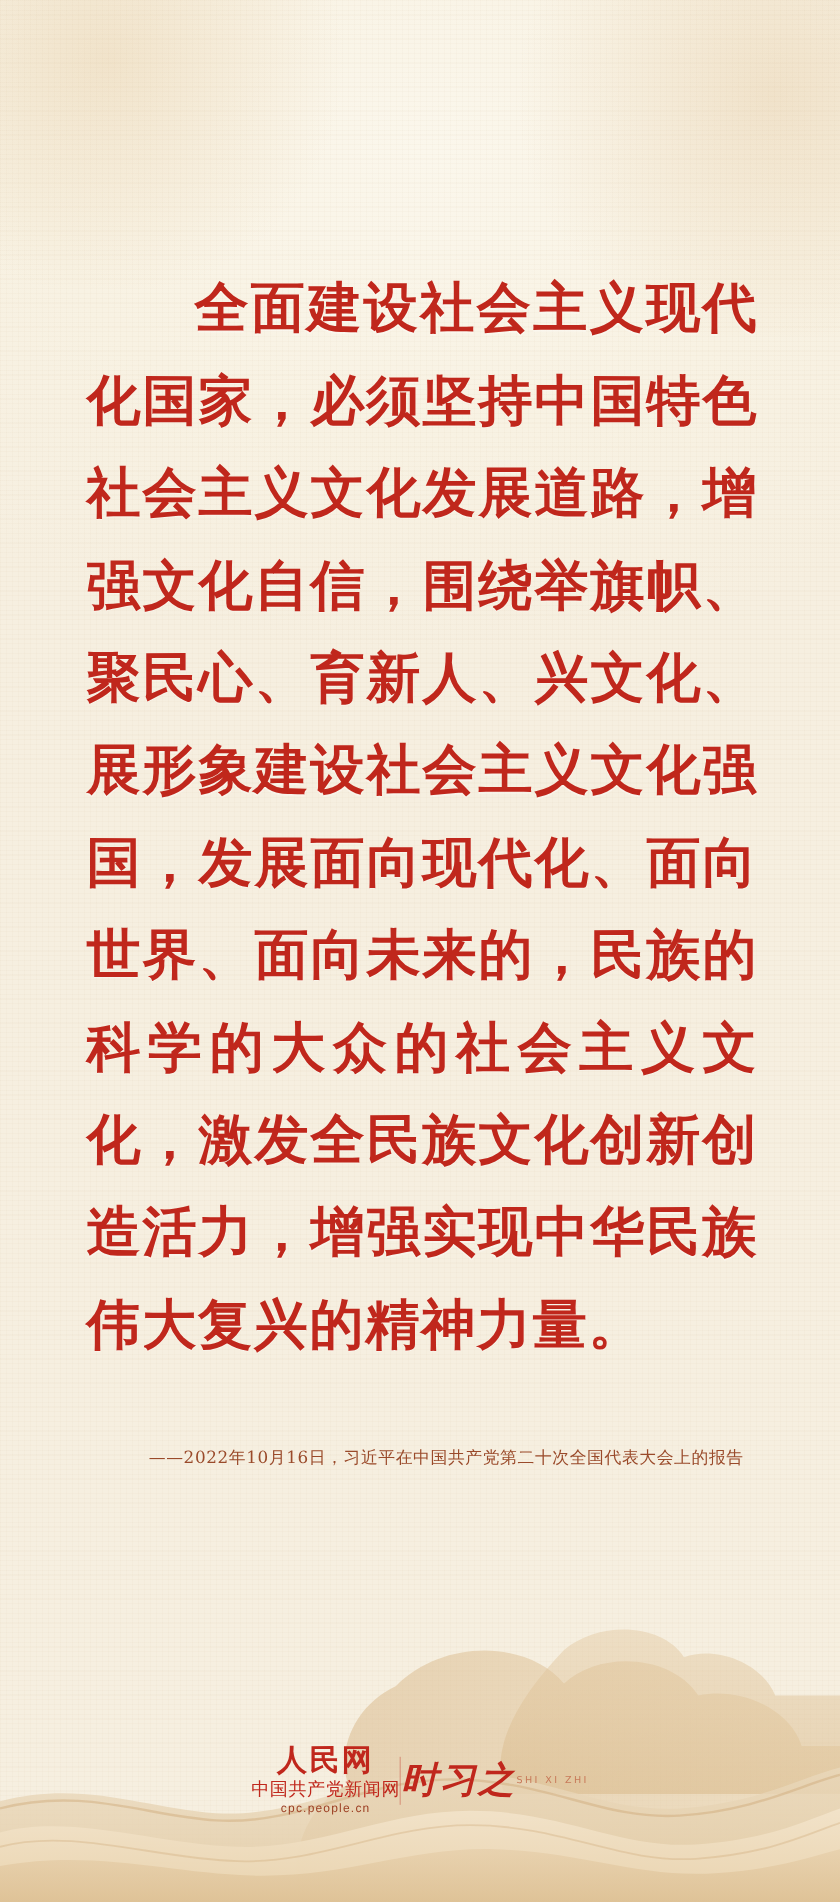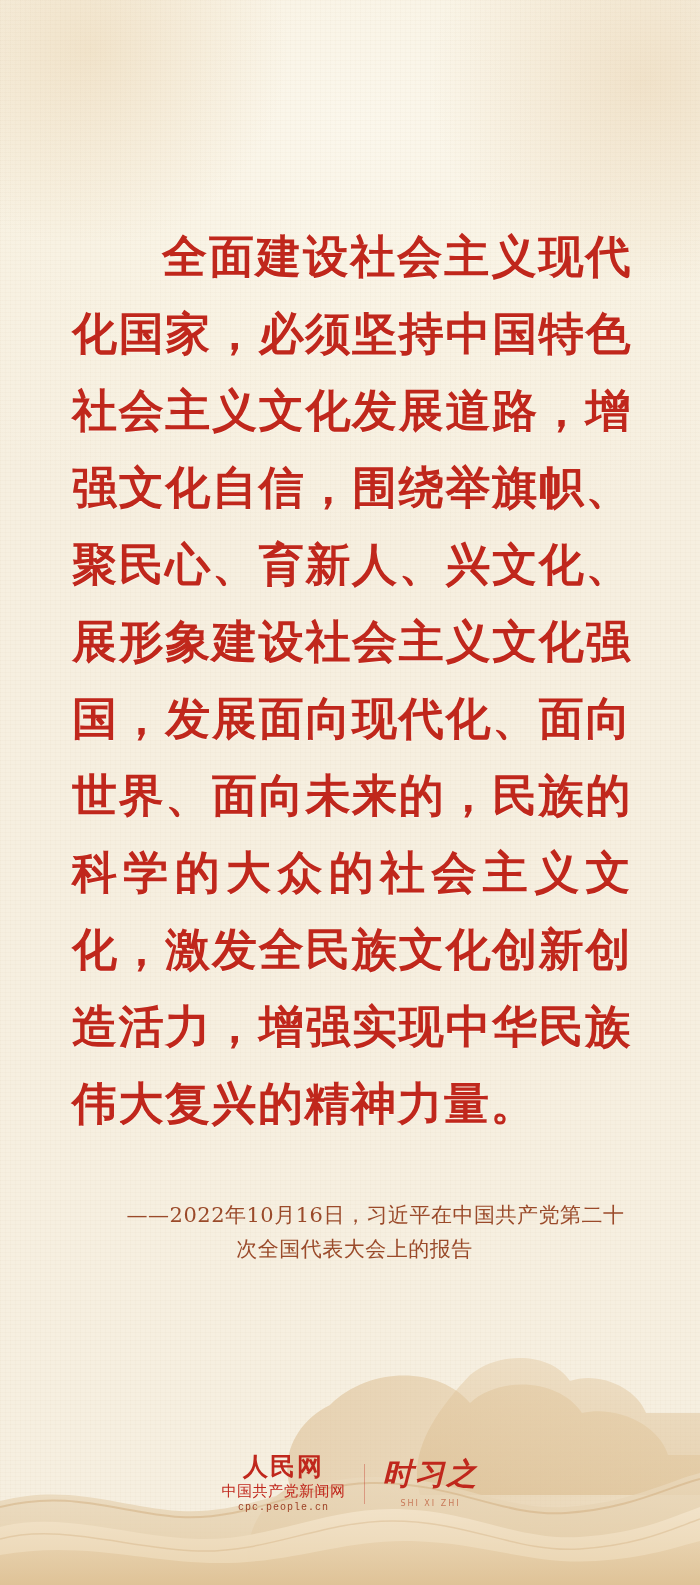--- a/index.html
+++ b/index.html
@@ -83,37 +83,35 @@
     text-shadow: 0 1px 0 rgba(255,255,255,0.35);
   }
 
   .attribution {
     position: absolute;
     left: 82px;
     top: 1198px;
     width: 545px;
     color: #9a4a2a;
     font-family: "DejaVu Serif", "Liberation Serif", serif;
-    font-size: 21px;
+    font-size: 14px;
     line-height: 34px;
     letter-spacing: 0.5px;
     text-indent: 42px;
-    text-align: center;
   }
 
   
   .footer {
     position: absolute;
     left: 0;
     bottom: 72px;
     width: 700px;
     display: flex;
     align-items: center;
     justify-content: center;
-    gap: 18px;
   }
 
   .logo-people {
     display: flex;
     flex-direction: column;
     align-items: center;
     line-height: 1;
   }
   .logo-people .lp-main {
     font-family: "DejaVu Serif", "Liberation Serif", serif;
@@ -124,36 +122,36 @@
   }
   .logo-people .lp-sub {
     margin-top: 5px;
     font-family: "DejaVu Sans", "Liberation Sans", sans-serif;
     font-size: 15px;
     color: #c0271c;
     letter-spacing: 0.5px;
   }
   .logo-people .lp-url {
     margin-top: 4px;
-    font-family: Liberation Mono, monospace;
+    font-family: Liberation Sans, sans-serif;
     font-size: 10px;
     color: #9c3f23;
     letter-spacing: 1px;
   }
 
   .logo-divider {
     width: 1px;
     height: 40px;
     background: rgba(192,39,28,0.35);
   }
 
   .logo-shixi {
     display: flex;
-    flex-direction: column;
-    align-items: center;
+    flex-direction: row;
+    align-items: flex-start;
     line-height: 1;
   }
   .logo-shixi .ls-main {
     font-family: "DejaVu Serif", "Liberation Serif", serif;
     font-style: italic;
     font-weight: 700;
     font-size: 30px;
     color: #c0271c;
     letter-spacing: 2px;
   }

